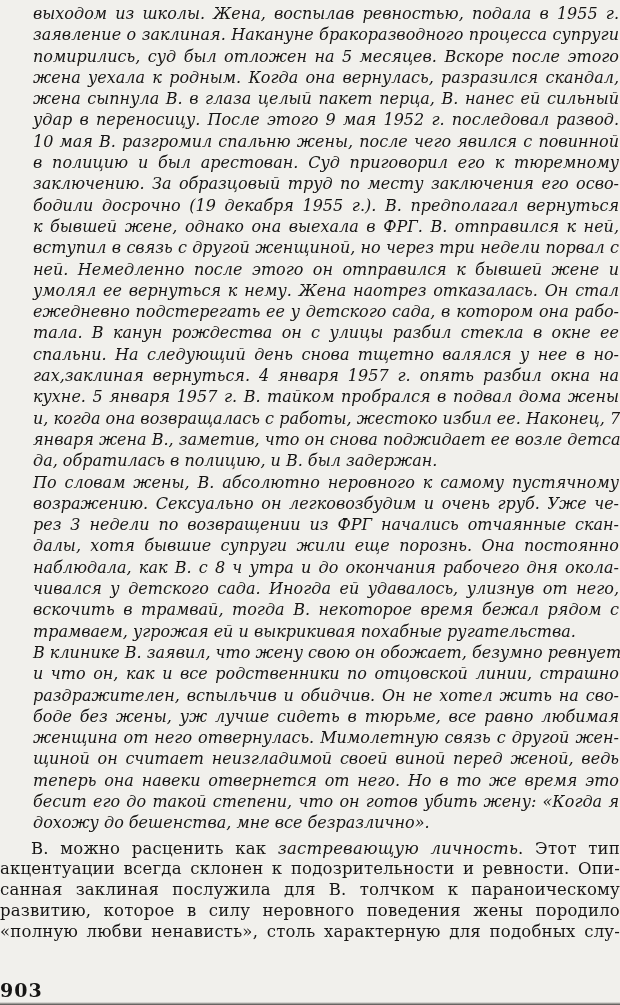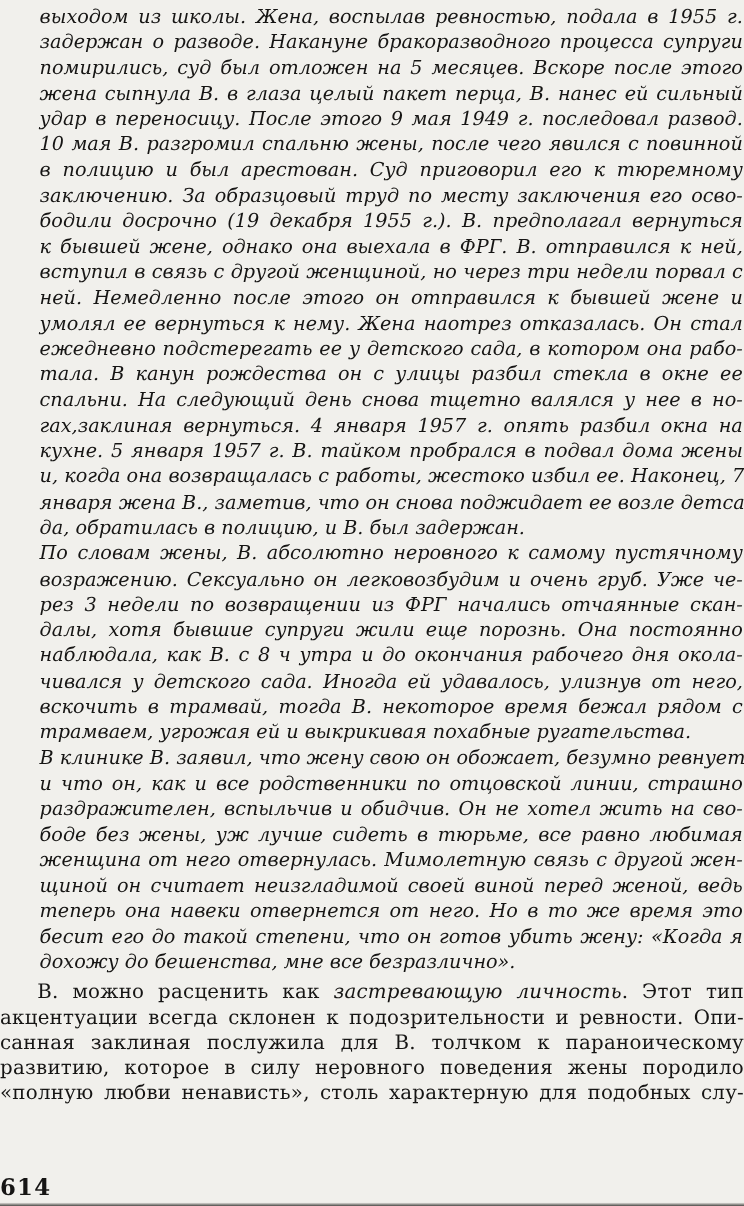--- a/index.html
+++ b/index.html
@@ -59,24 +59,25 @@
   }
 </style>
 </head>
 <body>
 
 <div class="page">
 
   <section class="case-block">
     <div class="para">
         <div class="line full">выходом из школы. Жена, воспылав ревностью, подала в 1955 г.</div>
-        <div class="line full">задержан о разводе. Накануне бракоразводного процесса супруги</div>
+        <div class="line full">заявление о заклиная. Накануне бракоразводного процесса супруги</div>
         <div class="line full">помирились, суд был отложен на 5 месяцев. Вскоре после этого</div>
+        <div class="line full">жена уехала к родным. Когда она вернулась, разразился скандал,</div>
         <div class="line full">жена сыпнула В. в глаза целый пакет перца, В. нанес ей сильный</div>
-        <div class="line full">удар в переносицу. После этого 9 мая 1949 г. последовал развод.</div>
+        <div class="line full">удар в переносицу. После этого 9 мая 1952 г. последовал развод.</div>
         <div class="line full">10 мая В. разгромил спальню жены, после чего явился с повинной</div>
         <div class="line full">в полицию и был арестован. Суд приговорил его к тюремному</div>
         <div class="line full">заключению. За образцовый труд по месту заключения его осво-</div>
         <div class="line full">бодили досрочно (19 декабря 1955 г.). В. предполагал вернуться</div>
         <div class="line full">к бывшей жене, однако она выехала в ФРГ. В. отправился к ней,</div>
         <div class="line full">вступил в связь с другой женщиной, но через три недели порвал с</div>
         <div class="line full">ней. Немедленно после этого он отправился к бывшей жене и</div>
         <div class="line full">умолял ее вернуться к нему. Жена наотрез отказалась. Он стал</div>
         <div class="line full">ежедневно подстерегать ее у детского сада, в котором она рабо-</div>
         <div class="line full">тала. В канун рождества он с улицы разбил стекла в окне ее</div>
@@ -108,16 +109,16 @@
         <div class="line full">бесит его до такой степени, что он готов убить жену: «Когда я</div>
         <div class="line">дохожу до бешенства, мне все безразлично».</div>
       </div>
   </section>
 
   <section class="commentary">
     <div class="line full indent"><span>В. можно расценить как </span><em>застревающую личность</em><span>. Этот тип</span></div>
     <div class="repeat-host"><div class="line full">акцентуации всегда склонен к подозрительности и ревности. Опи-</div><div class="line full">санная заклиная послужила для В. толчком к параноическому</div><div class="line full">развитию, которое в силу неровного поведения жены породило</div><div class="line full">«полную любви ненависть», столь характерную для подобных слу-</div></div>
   </section>
 
-  <div class="page-number">614</div>
+  <div class="page-number">903</div>
 
   <div class="scan-edge"></div>
 </div>
 
 </body></html>

